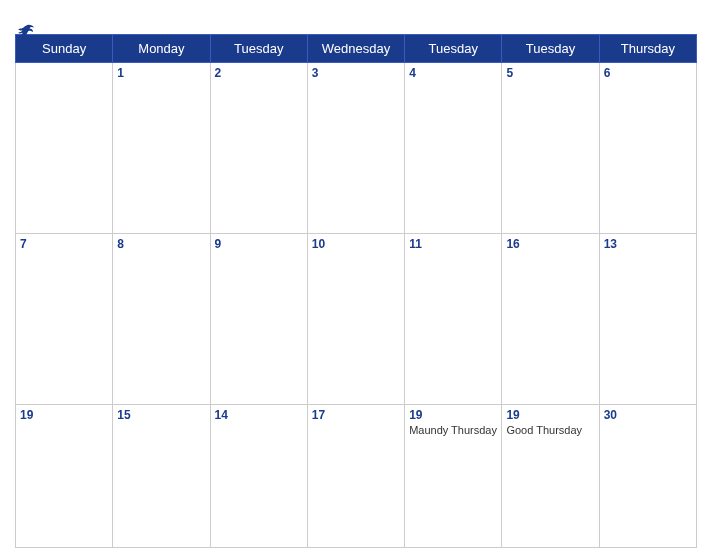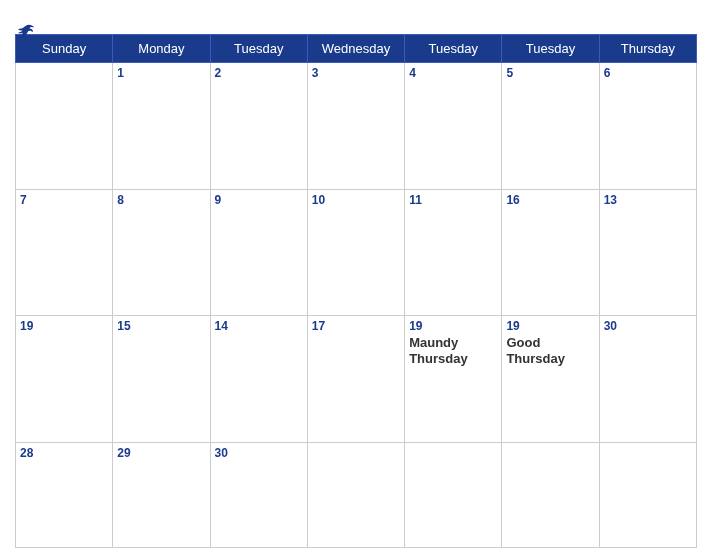--- a/index.html
+++ b/index.html
@@ -94,26 +94,25 @@
       padding: 3px 4px;
       height: 72px;
     }
     .day-number {
       font-size: 12px;
       color: #1a3a8c;
       font-weight: bold;
       display: block;
     }
     .holiday-name {
-      font-size: 13px;
+      font-size: 11px;
       color: #333;
       display: block;
       margin-top: 2px;
       line-height: 1.2;
-      font-weight: bold;
     }
     .empty-cell {
       background: #fff;
     }
     tr:last-child td {
       height: 60px;
     }
   </style>
 </head>
 <body>
@@ -210,30 +209,15 @@
             <span class="holiday-name">Maundy Thursday</span>
           </td>
           <td>
             <span class="day-number">19</span>
             <span class="holiday-name">Good Thursday</span>
           </td>
           <td>
             <span class="day-number">30</span>
           </td>
         </tr>
-        <tr>
-          <td>
-            <span class="day-number">28</span>
-          </td>
-          <td>
-            <span class="day-number">29</span>
-          </td>
-          <td>
-            <span class="day-number">30</span>
-          </td>
-          <td class="empty-cell"></td>
-          <td class="empty-cell"></td>
-          <td class="empty-cell"></td>
-          <td class="empty-cell"></td>
-        </tr>
       </tbody>
   </table>
 </div>
 
 </body></html>

